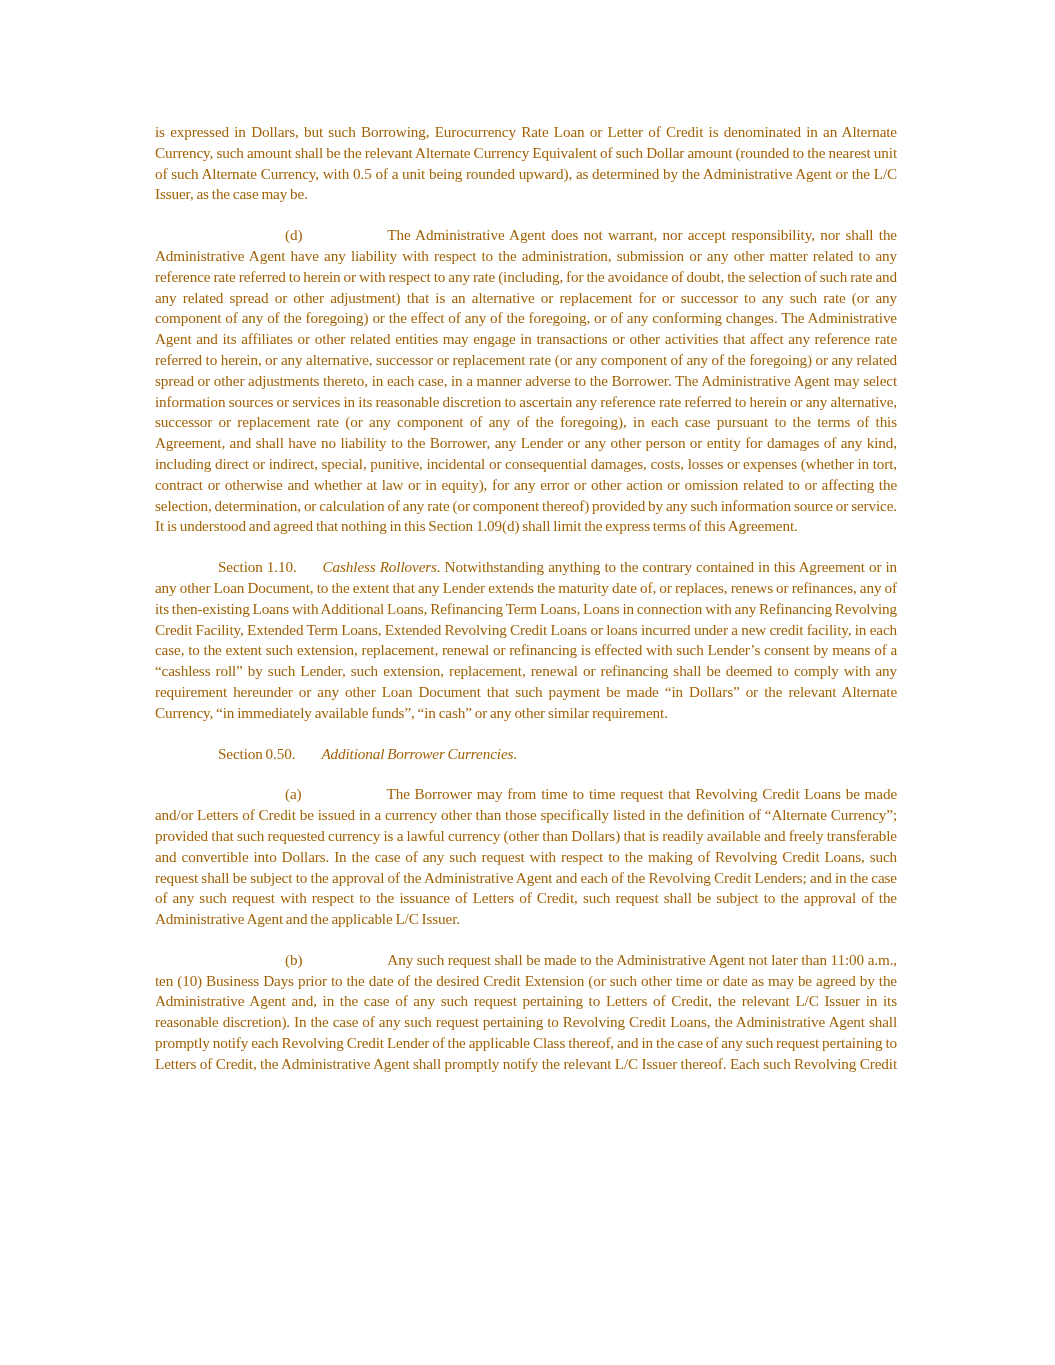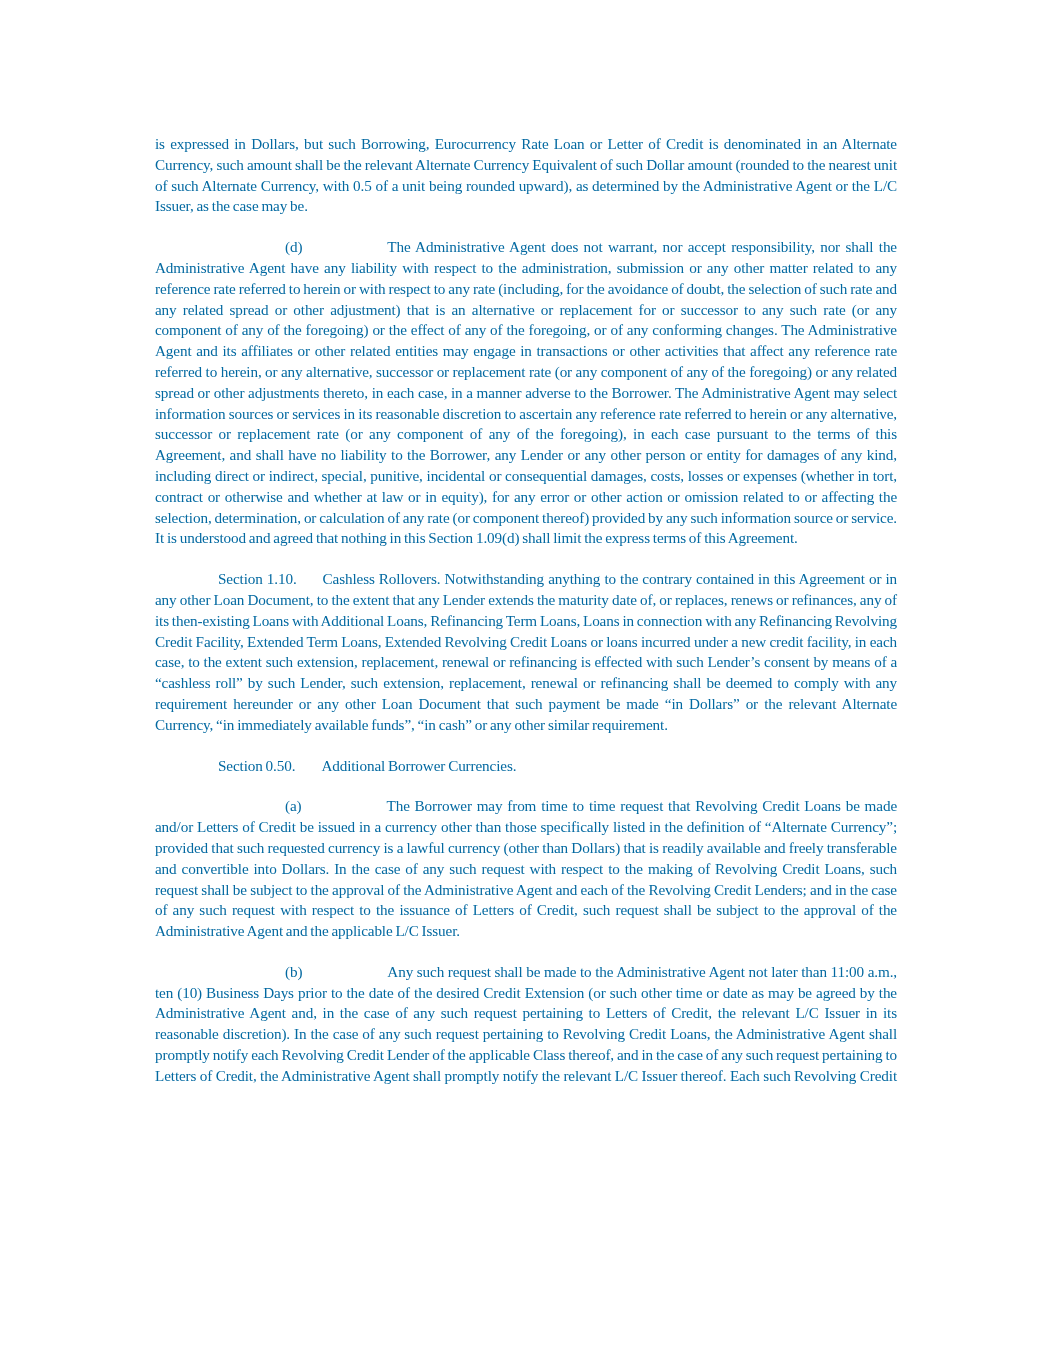--- a/index.html
+++ b/index.html
@@ -5,24 +5,23 @@
   html, body {
     margin: 0;
     padding: 0;
     background: #ffffff;
   }
   .page {
     position: relative;
     width: 1055px;
     height: 1076px;
     background: #ffffff;
-    color: #0369a1;
+    color: #a16207;
     font-family: "Liberation Serif", "DejaVu Serif", serif;
     overflow: hidden;
-    margin-top: 12px;
   }
   .content {
     position: absolute;
     left: 155px;
     top: 122px;
     width: 742px;
     font-size: 15.2px;
     line-height: 20.8px;
     letter-spacing: -0.12px;
     word-spacing: -0.8px;
@@ -32,21 +31,21 @@
     margin: 0 0 20px 0;
     padding: 0;
   }
   p.justify-last {
     text-align-last: justify;
   }
   .indent-clause  { display: inline-block; width: 130px; }
   .tab-clause     { display: inline-block; width: 85px;  }
   .indent-section { display: inline-block; width: 63px;  }
   .tab-section    { display: inline-block; width: 26px;  }
-  .italic { }
+  .italic { font-style: italic; }
   .page-number {
     position: absolute;
     top: 1264px;
     left: 0;
     width: 1055px;
     text-align: left;
     font-size: 21px;
     line-height: 20.8px;
   }
 </style>

